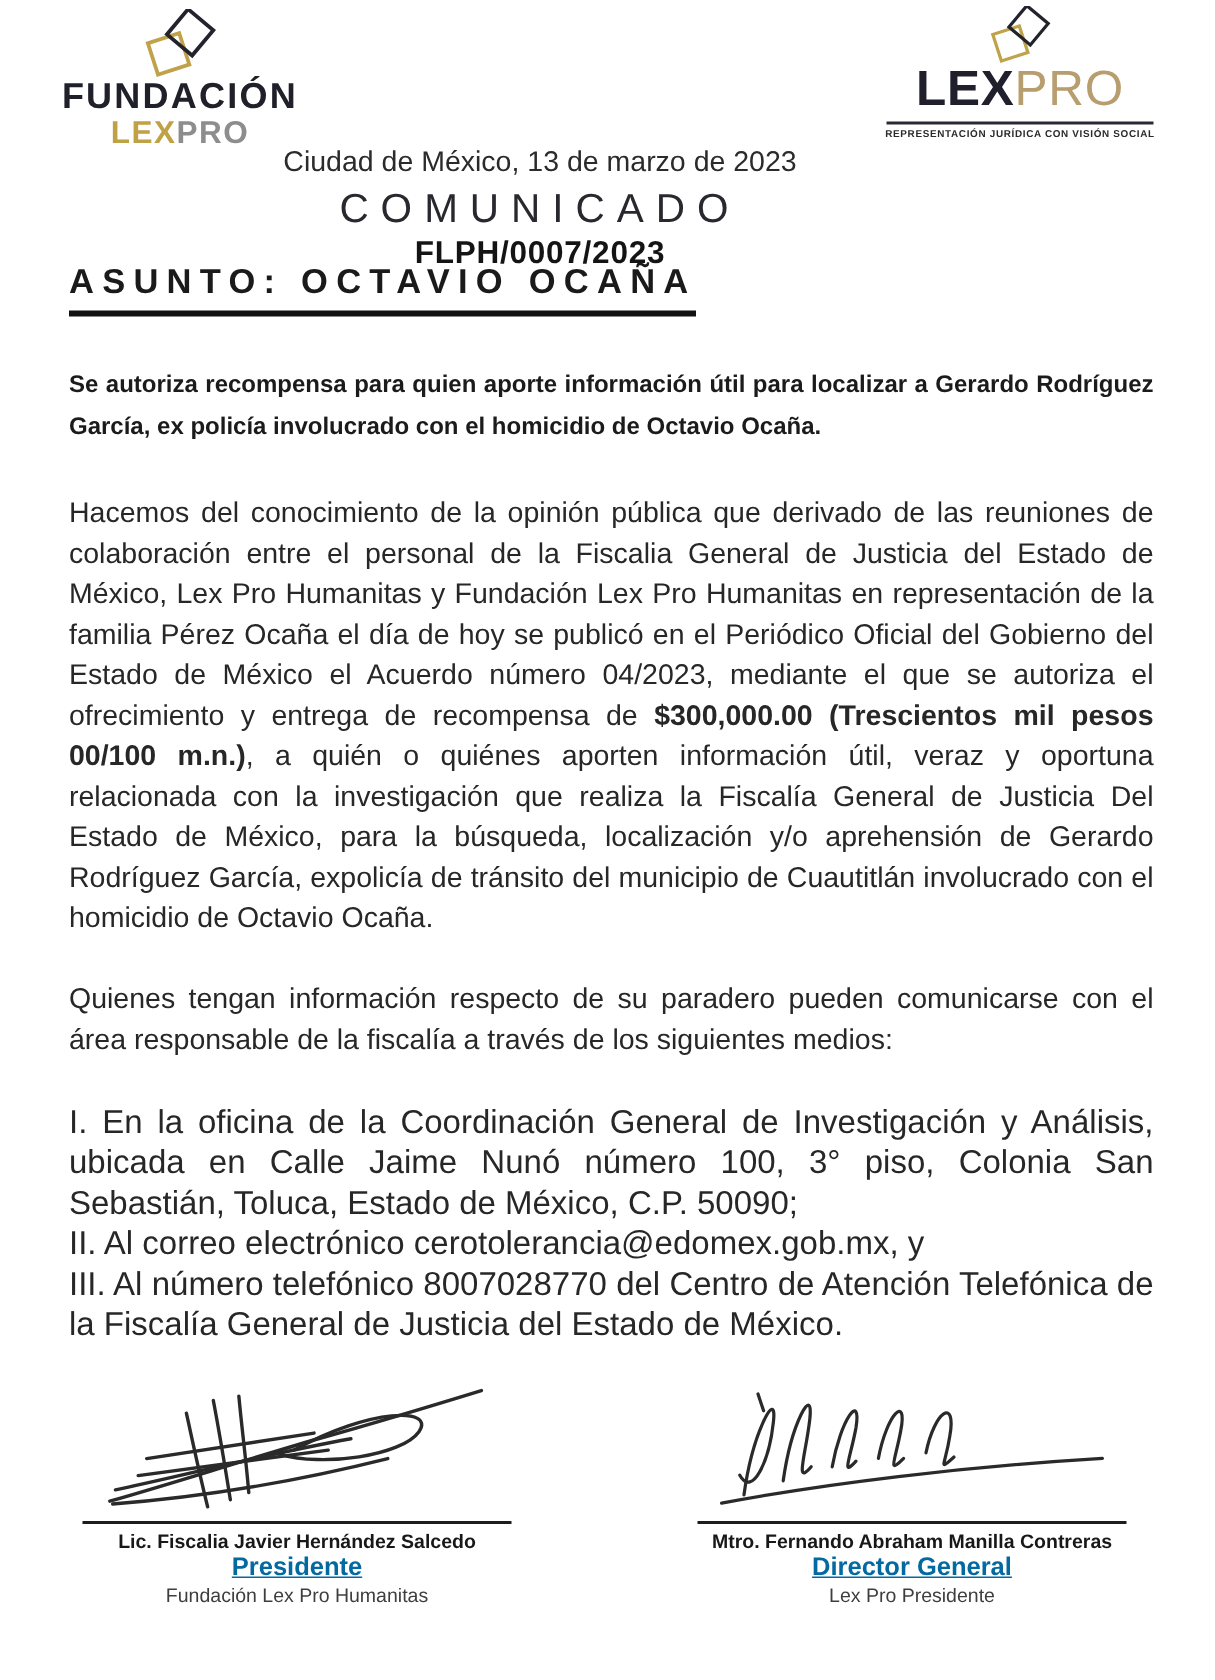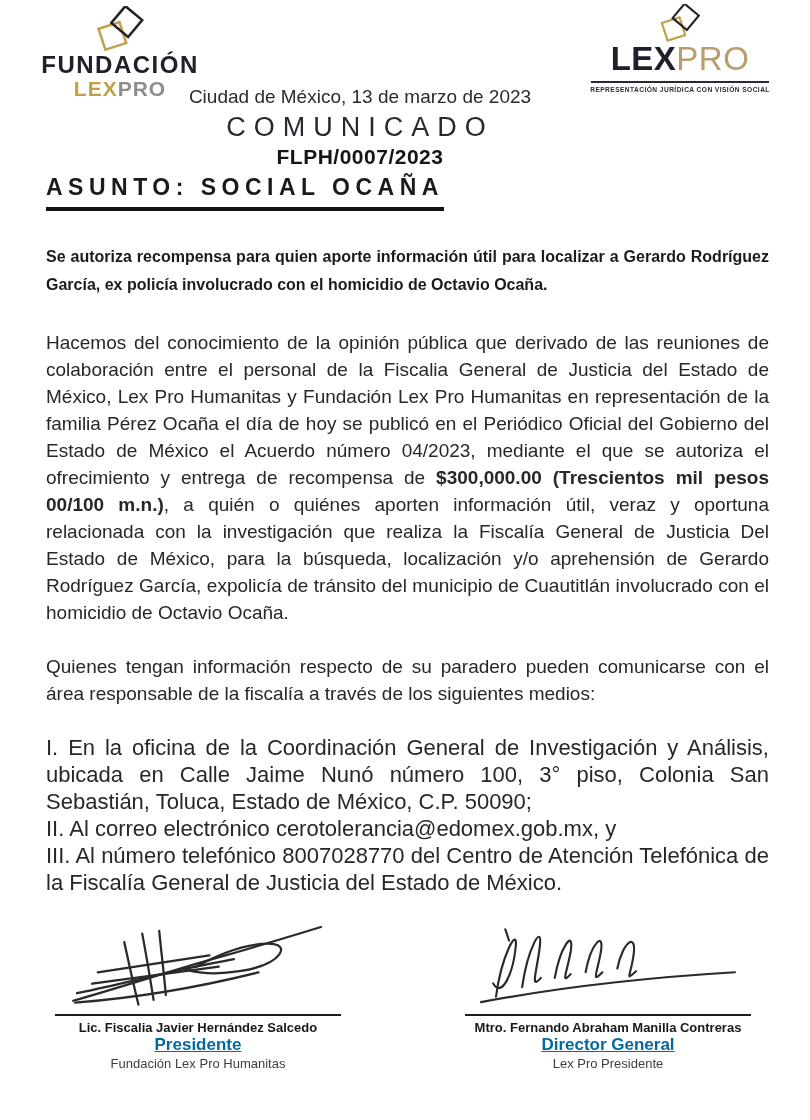--- a/index.html
+++ b/index.html
@@ -30,21 +30,21 @@
   }
   .logo-right svg { width:46px; height:40px; display:block; margin:0 auto -2px; }
   .logo-right .word { font-size:33px; letter-spacing:0.5px; line-height:1.05; }
   .lex-dark { color:#20202c; font-weight:700; }
   .pro-tan  { color:#b89d6e; font-weight:400; }
   .logo-right .rule { border-top:2px solid #2a2a35; margin:4px 14px 3px; }
   .logo-right .tagline {
     font-size:6.6px; letter-spacing:0.45px; font-weight:700; color:#2b2b2b;
   }
   .head-center {
-    position:absolute; top:86px; left:0; width:718px; text-align:center;
+    position:absolute; top:98px; left:0; width:718px; text-align:center;
   }
   .dateline { font-size:19px; color:#2b2b2b; }
   .doc-type {
     font-size:27px; font-weight:400; letter-spacing:8px; color:#28282f; margin-top:4px;
   }
   .reference { font-size:21px; font-weight:700; letter-spacing:0.5px; color:#141414; margin-top:2px; }
   
   .subject-wrap { padding-left:45px; }
   .subject {
     display:inline-block;
@@ -103,21 +103,21 @@
     </div>
 
     <div class="head-center">
       <div class="dateline">Ciudad de México, 13 de marzo de 2023</div>
       <div class="doc-type">COMUNICADO</div>
       <div class="reference">FLPH/0007/2023</div>
     </div>
   </header>
 
   <div class="subject-wrap">
-    <div class="subject">ASUNTO: SOCIAL OCAÑA</div>
+    <div class="subject">ASUNTO: OCTAVIO OCAÑA</div>
   </div>
 
   <p class="lead">Se autoriza recompensa para quien aporte información útil para localizar a Gerardo Rodríguez García, ex policía involucrado con el homicidio de Octavio Ocaña.</p>
 
   <p class="bodytext"><span>Hacemos del conocimiento de la opinión pública que derivado de las reuniones de colaboración entre el personal de la Fiscalia General de Justicia del Estado de México, Lex Pro Humanitas y Fundación Lex Pro Humanitas en representación de la familia Pérez Ocaña el día de hoy se publicó en el Periódico Oficial del Gobierno del Estado de México el Acuerdo número 04/2023, mediante el que se autoriza el ofrecimiento y entrega de recompensa de </span><b>$300,000.00 (Trescientos mil pesos 00/100 m.n.)</b><span>, a quién o quiénes aporten información útil, veraz y oportuna relacionada con la investigación que realiza la Fiscalía General de Justicia Del Estado de México, para la búsqueda, localización y/o aprehensión de Gerardo Rodríguez García, expolicía de tránsito del municipio de Cuautitlán involucrado con el homicidio de Octavio Ocaña.</span></p>
 
   <p class="bodytext p2">Quienes tengan información respecto de su paradero pueden comunicarse con el área responsable de la fiscalía a través de los siguientes medios:</p>
 
   <div class="list">
     <p>I. En la oficina de la Coordinación General de Investigación y Análisis, ubicada en Calle Jaime Nunó número 100, 3° piso, Colonia San Sebastián, Toluca, Estado de México, C.P. 50090;</p>

